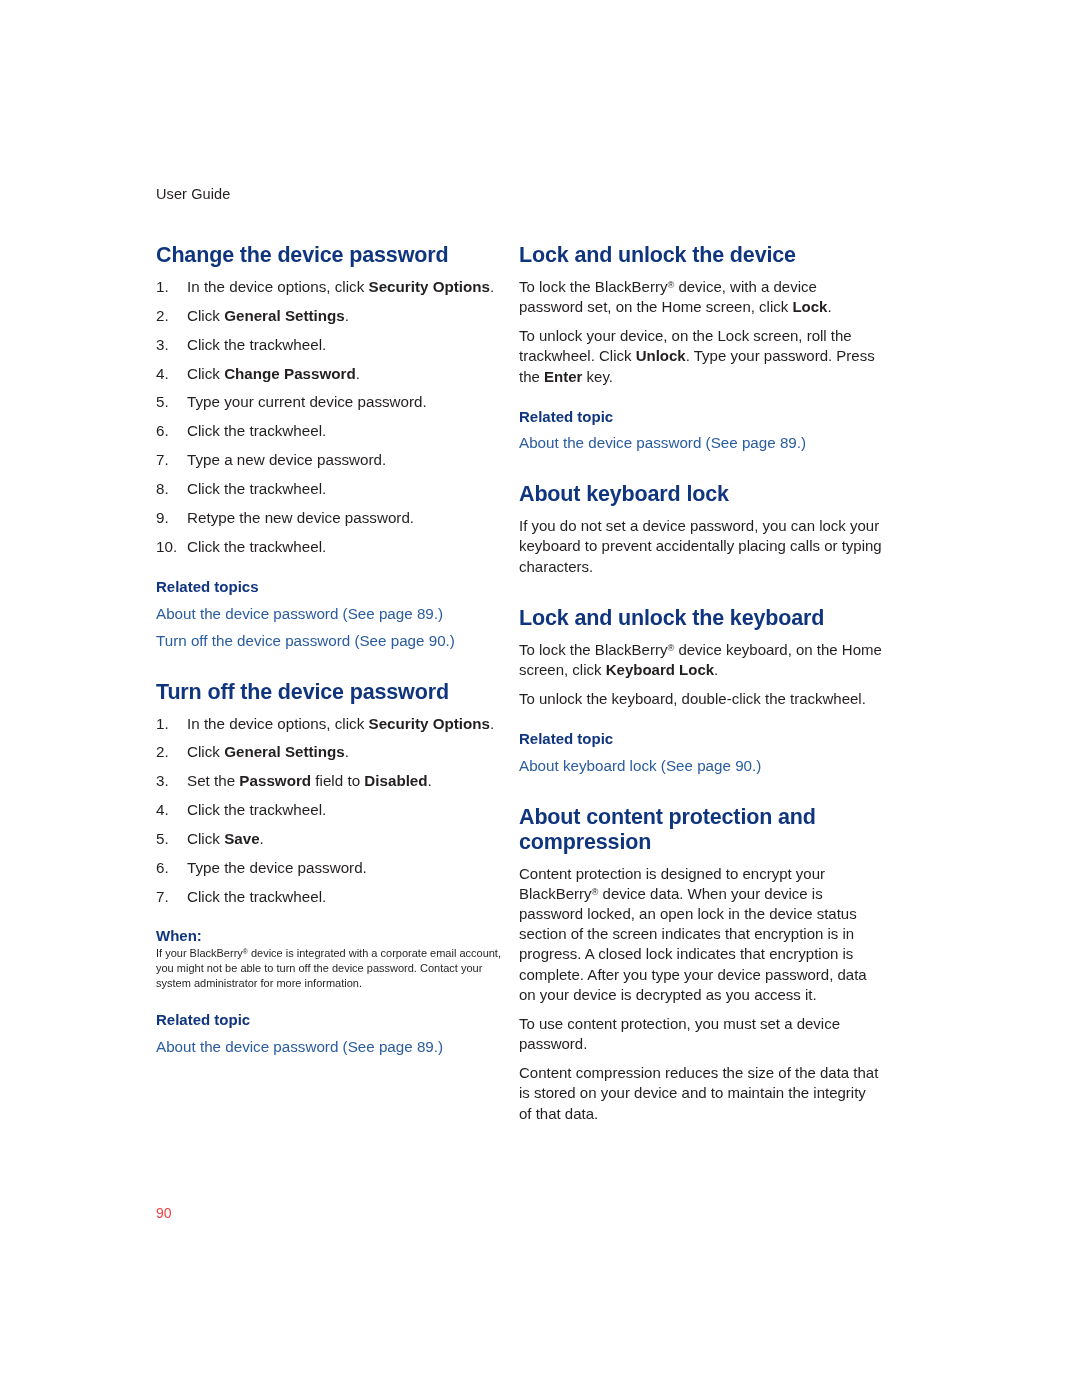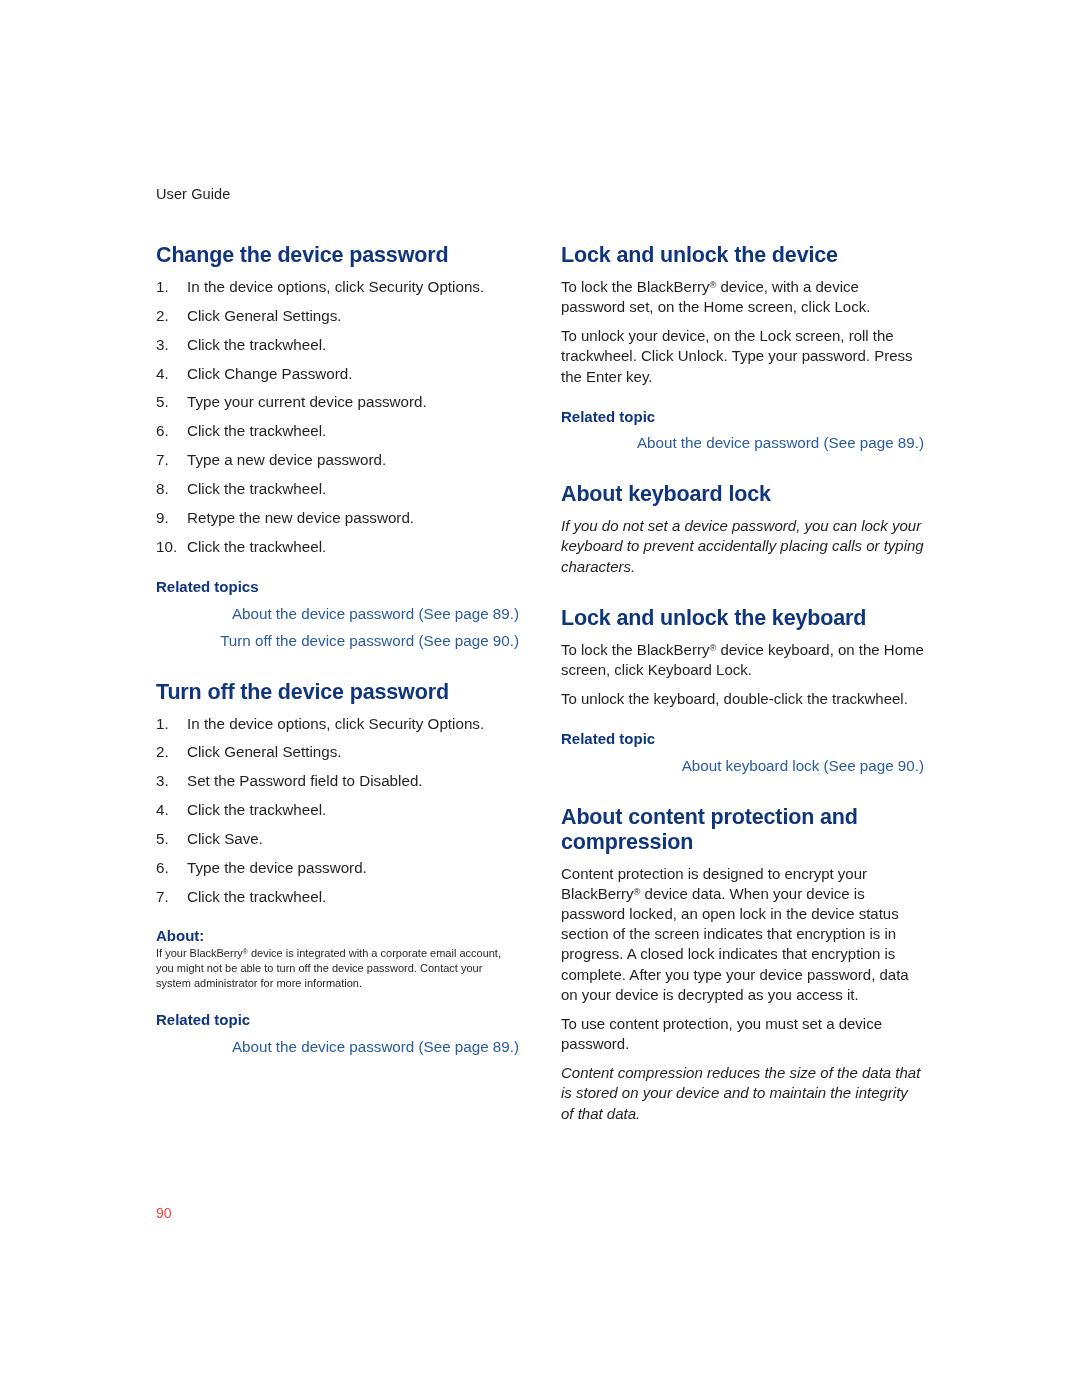--- a/index.html
+++ b/index.html
@@ -36,21 +36,20 @@
     top: 1205px;
     font-size: 14px;
     color: #ef4444;
   }
   .columns {
     position: absolute;
     left: 156px;
     top: 243px;
     width: 768px;
     display: flex;
-    gap: 42px;
     align-items: flex-start;
   }
   .col {
     width: 363px;
   }
   h2.section-title {
     margin: 0 0 9px 0;
     font-size: 21.5px;
     font-weight: bold;
     color: #10357f;
@@ -81,56 +80,55 @@
     width: 24px;
     text-align: left;
     color: #231f20;
   }
   p.body {
     margin: 0 0 9px 0;
     font-size: 15px;
     line-height: 1.345;
     color: #231f20;
   }
-  p.body:last-child { margin-bottom: 0; font-style: italic; }
+  p.body:last-child { margin-bottom: 0; }
   .related {
     margin-top: 20px;
   }
   .related-label {
     font-size: 15px;
     font-weight: bold;
     color: #10357f;
     margin: 0 0 7px 0;
     line-height: 1.3;
   }
   .related-link {
     display: block;
     font-size: 15.2px;
     color: #2a5ca0;
     line-height: 1.32;
     margin-bottom: 7px;
     text-decoration: none;
-    text-align: right;
   }
   .note-block {
     margin-top: 20px;
   }
   .note-label {
     font-size: 15px;
     font-weight: bold;
     color: #10357f;
     margin: 0 0 2px 0;
   }
   .note-body {
     font-size: 11px;
     line-height: 1.345;
     color: #231f20;
     margin: 0;
   }
-  b, strong { font-weight: normal; }
+  b, strong { font-weight: bold; }
   sup.reg {
     font-size: 0.62em;
     vertical-align: 0.42em;
     line-height: 0;
   }
 </style>
 </head>
 <body>
 
 <div class="page">
@@ -164,21 +162,21 @@
           <ol class="steps">
             <li><span class="num">1.</span><span>In the device options, click <b>Security Options</b>.</span></li>
             <li><span class="num">2.</span><span>Click <b>General Settings</b>.</span></li>
             <li><span class="num">3.</span><span>Set the <b>Password</b> field to <b>Disabled</b>.</span></li>
             <li><span class="num">4.</span><span>Click the trackwheel.</span></li>
             <li><span class="num">5.</span><span>Click <b>Save</b>.</span></li>
             <li><span class="num">6.</span><span>Type the device password.</span></li>
             <li><span class="num">7.</span><span>Click the trackwheel.</span></li>
           </ol>
           <div class="note-block">
-            <div class="note-label">About:</div>
+            <div class="note-label">When:</div>
             <p class="note-body">If your BlackBerry<sup class="reg">®</sup> device is integrated with a corporate email account, you might not be able to turn off the device password. Contact your system administrator for more information.</p>
           </div>
           <div class="related">
             <div class="related-label">Related topic</div>
             <a class="related-link" href="#">About the device password (See page 89.)</a>
           </div>
         </div>
       </div>
     <div class="col" id="right-column">
         <div class="section">

